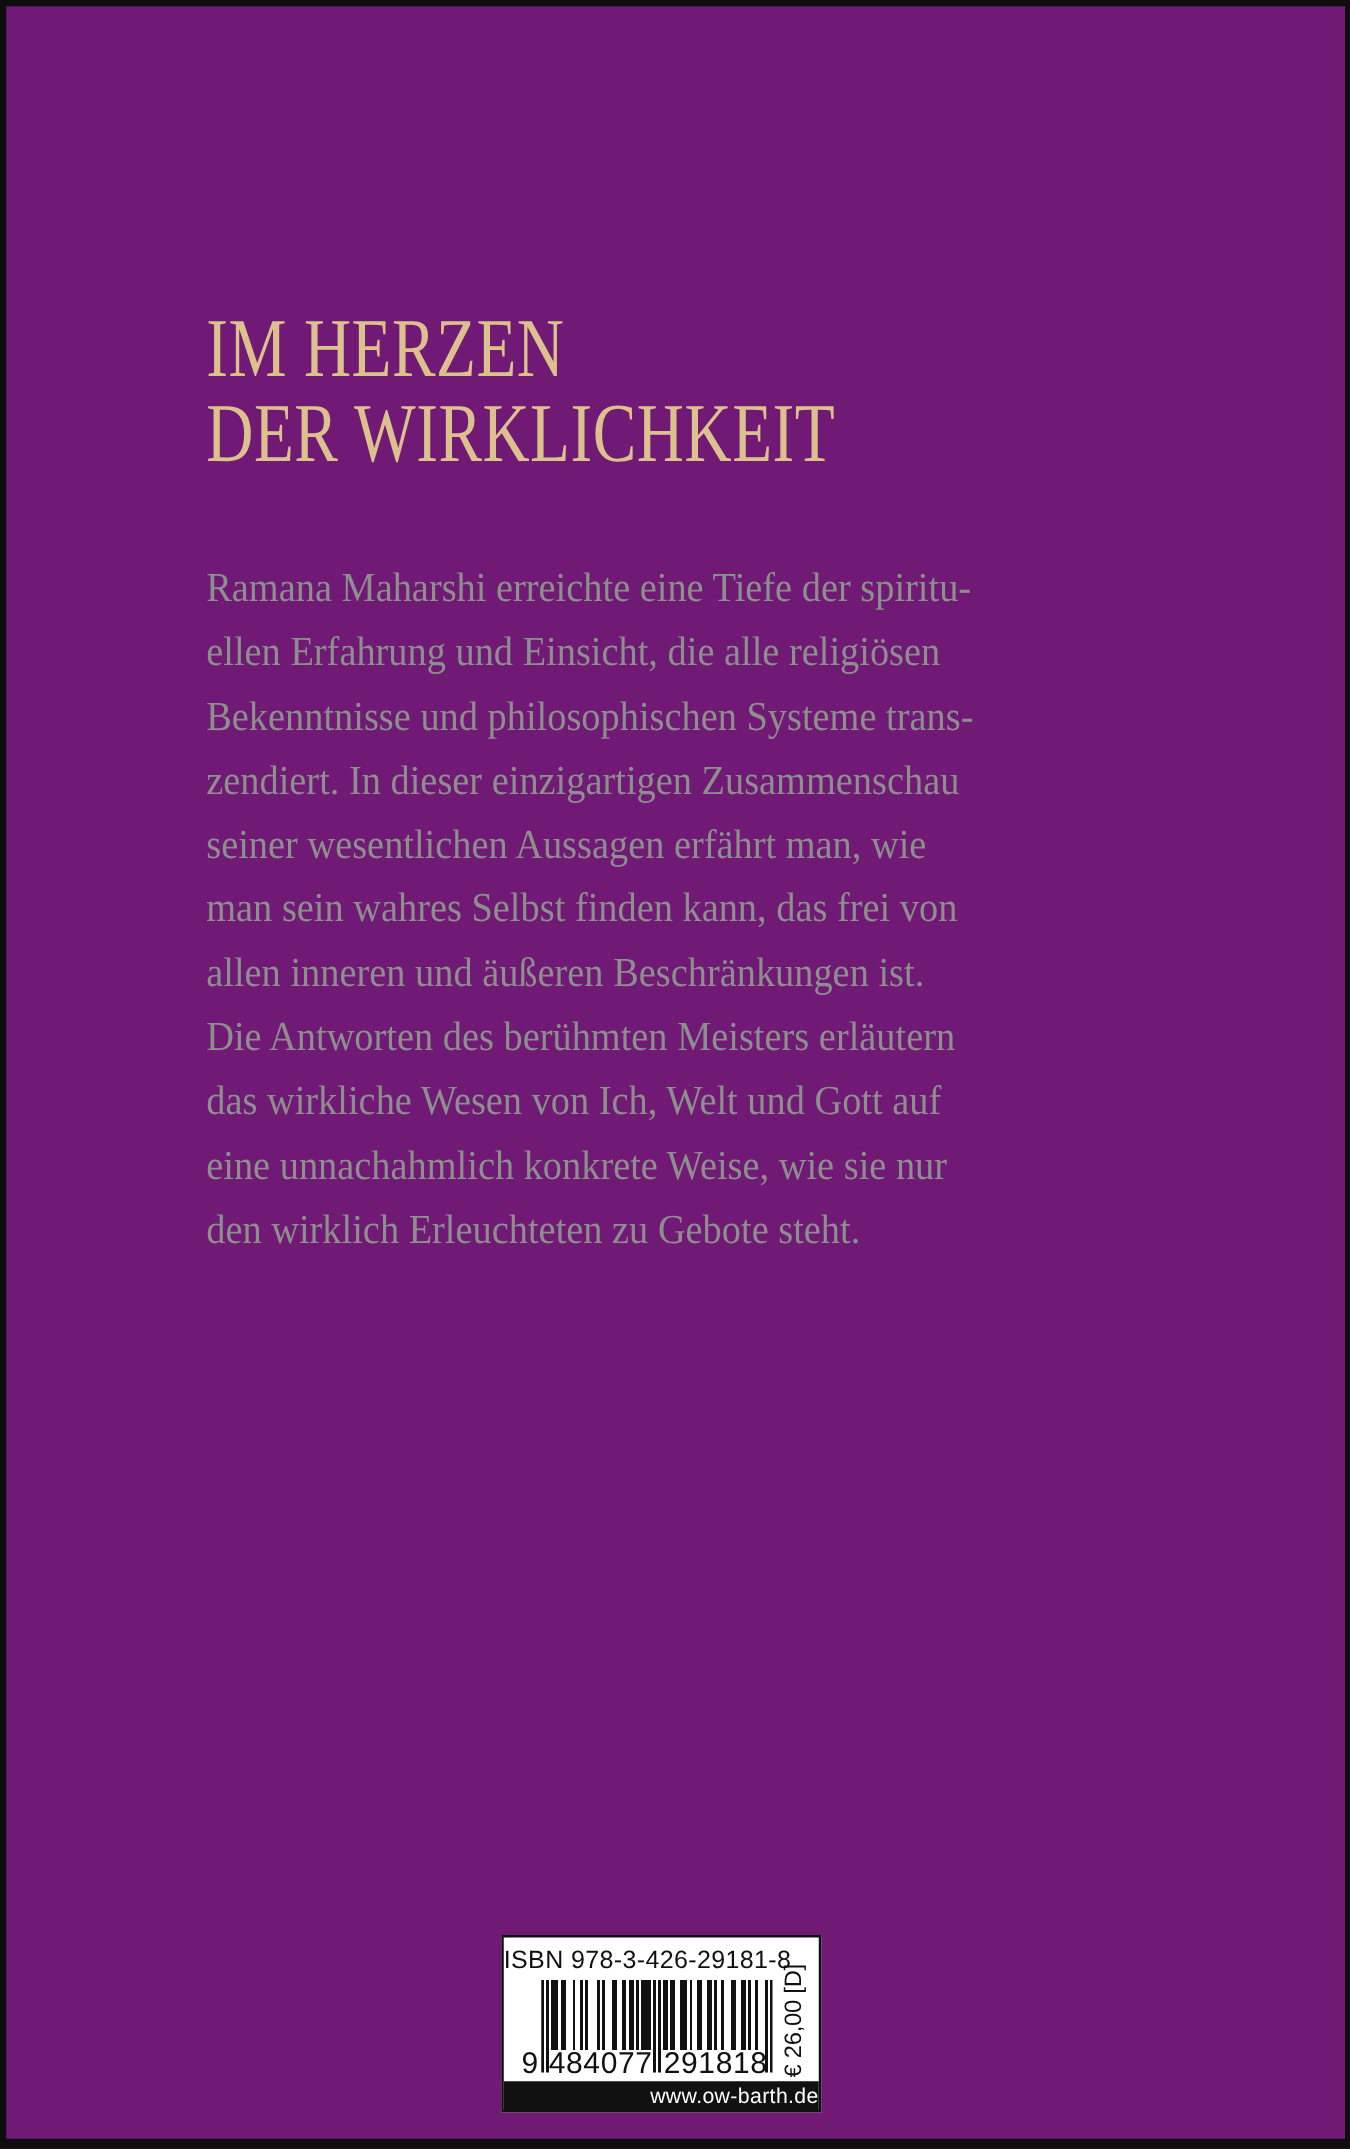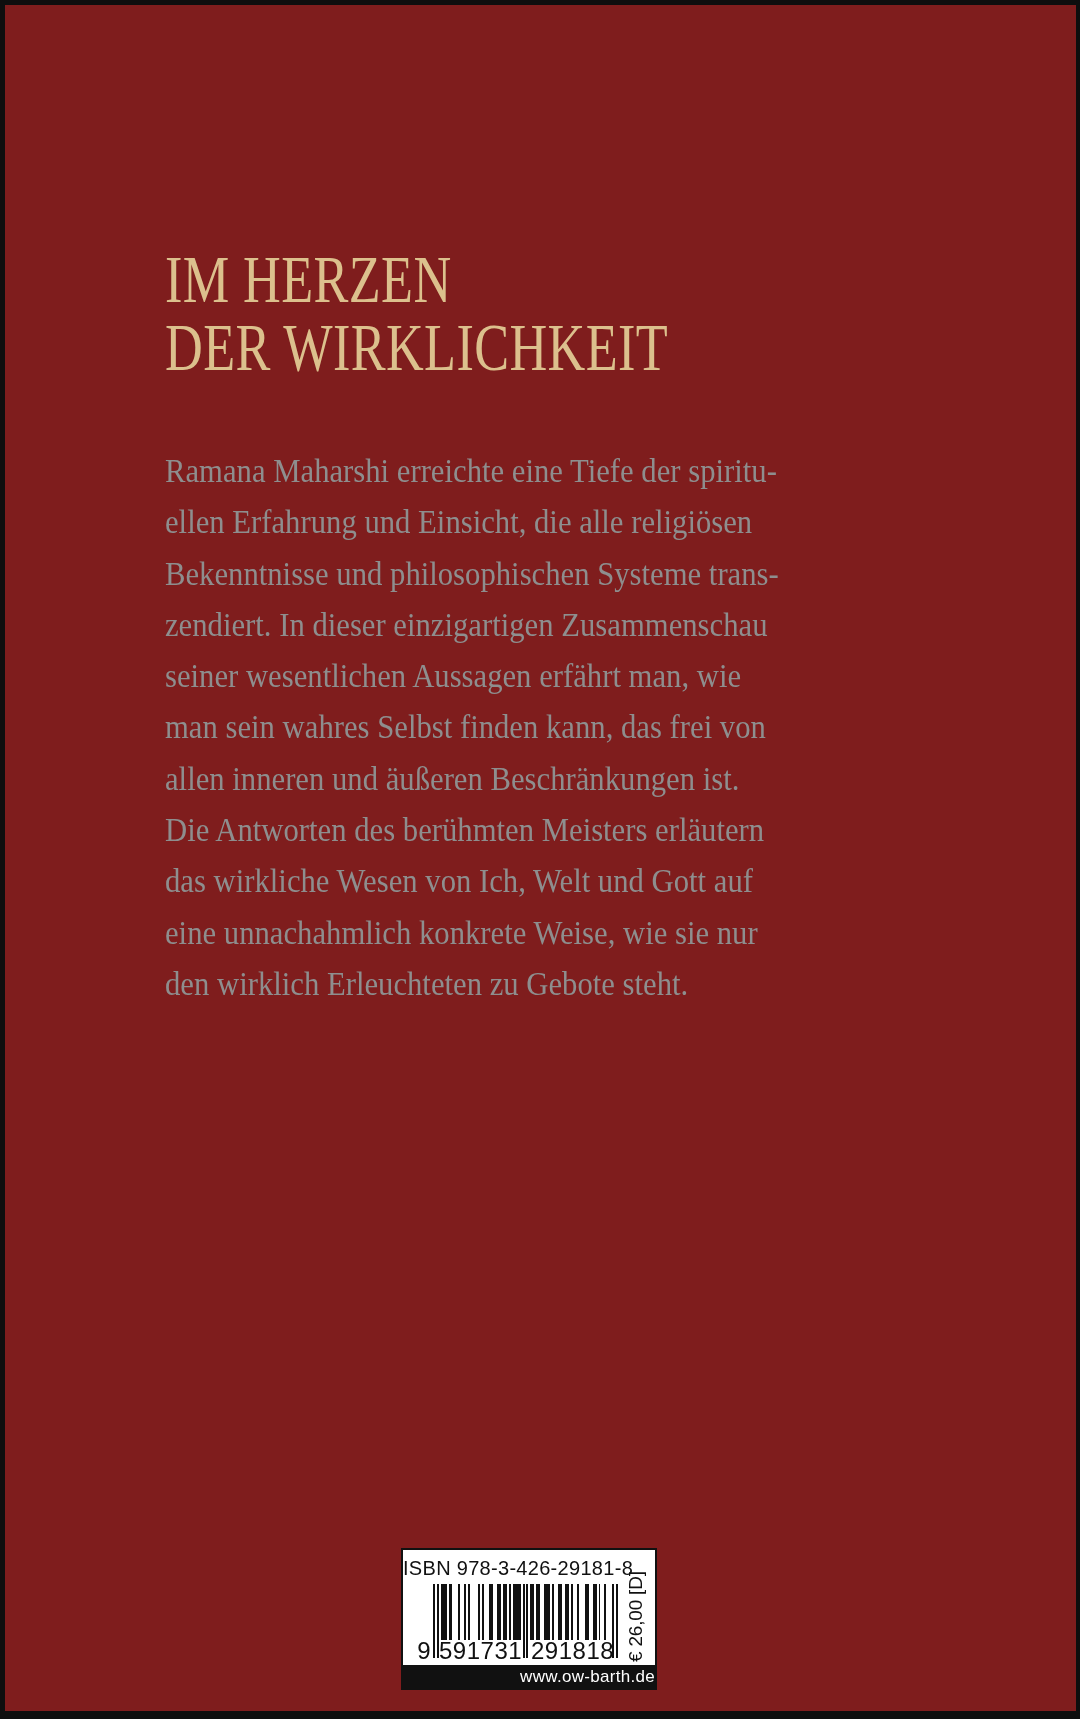--- a/index.html
+++ b/index.html
@@ -90,21 +90,21 @@
   .website-text{
     color:#fff;
     font-size:17px;
     line-height:23px;
     letter-spacing:0.3px;
   }
 </style>
 </head>
 <body style="background: rgb(14, 14, 14);">
 
-<div class="paper" style="background: #7f1d1d;">
+<div class="paper" style="background: #701a75;">
 
   <div class="cover-title" style="color: rgb(220, 192, 141);">IM HERZEN
 DER WIRKLICHKEIT</div>
 
   <div class="cover-description" style="color: rgb(142, 142, 142);">Ramana Maharshi erreichte eine Tiefe der spiritu-
 ellen Erfahrung und Einsicht, die alle religiösen
 Bekenntnisse und philosophischen Systeme trans-
 zendiert. In dieser einzigartigen Zusammenschau
 seiner wesentlichen Aussagen erfährt man, wie
 man sein wahres Selbst finden kann, das frei von
@@ -145,21 +145,21 @@
         <rect x="74" y="0" width="1" height="56" fill="#111"></rect>
         <rect x="78" y="0" width="2" height="56" fill="#111"></rect>
         <rect x="82" y="0" width="2" height="56" fill="#111"></rect>
         <rect x="85" y="0" width="1" height="56" fill="#111"></rect>
         <rect x="88" y="0" width="1" height="56" fill="#111"></rect>
         <rect x="92" y="0" width="1" height="74" fill="#111"></rect>
         <rect x="94" y="0" width="1" height="74" fill="#111"></rect>
       </svg>
 
     <div class="bc-digit bc-d-first">9</div>
-    <div class="bc-digit bc-d-g1">591731</div>
+    <div class="bc-digit bc-d-g1">484077</div>
     <div class="bc-digit bc-d-g2">291818</div>
 
     <div class="price-label">€ 26,00 [D]</div>
 
     <div class="website-bar">
       <span class="website-text">www.ow-barth.de</span>
     </div>
 
   </div>
 

